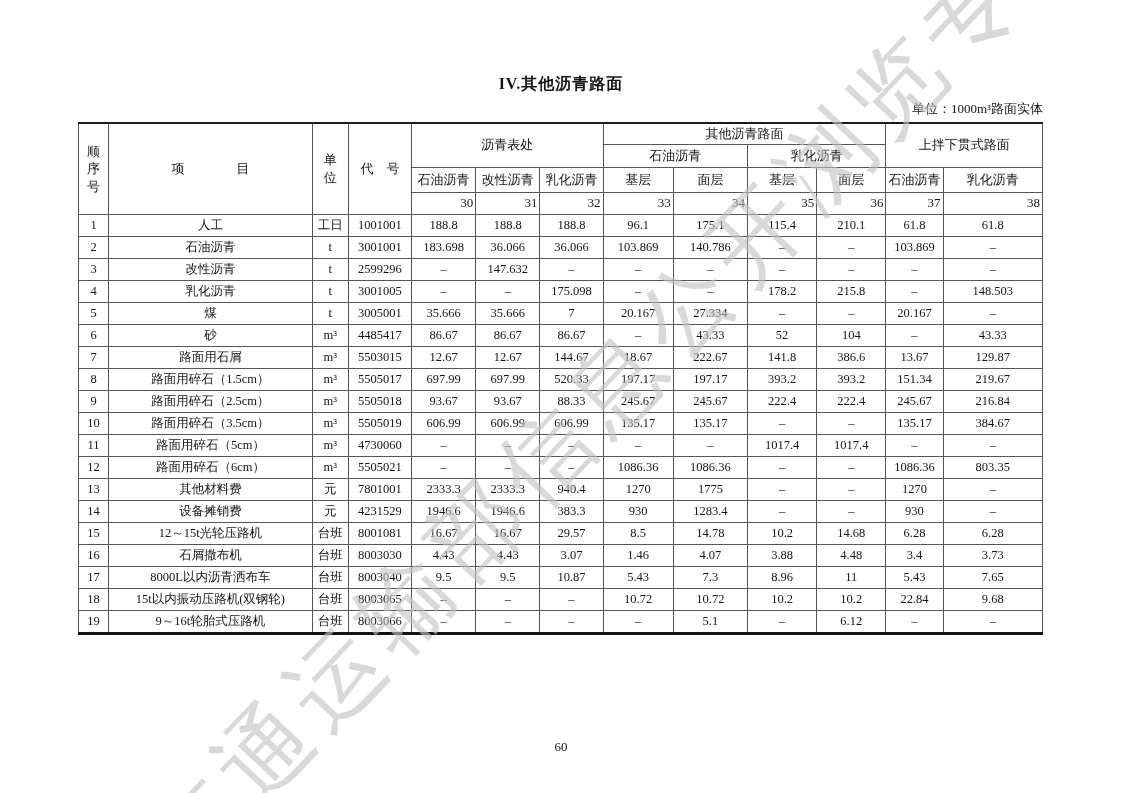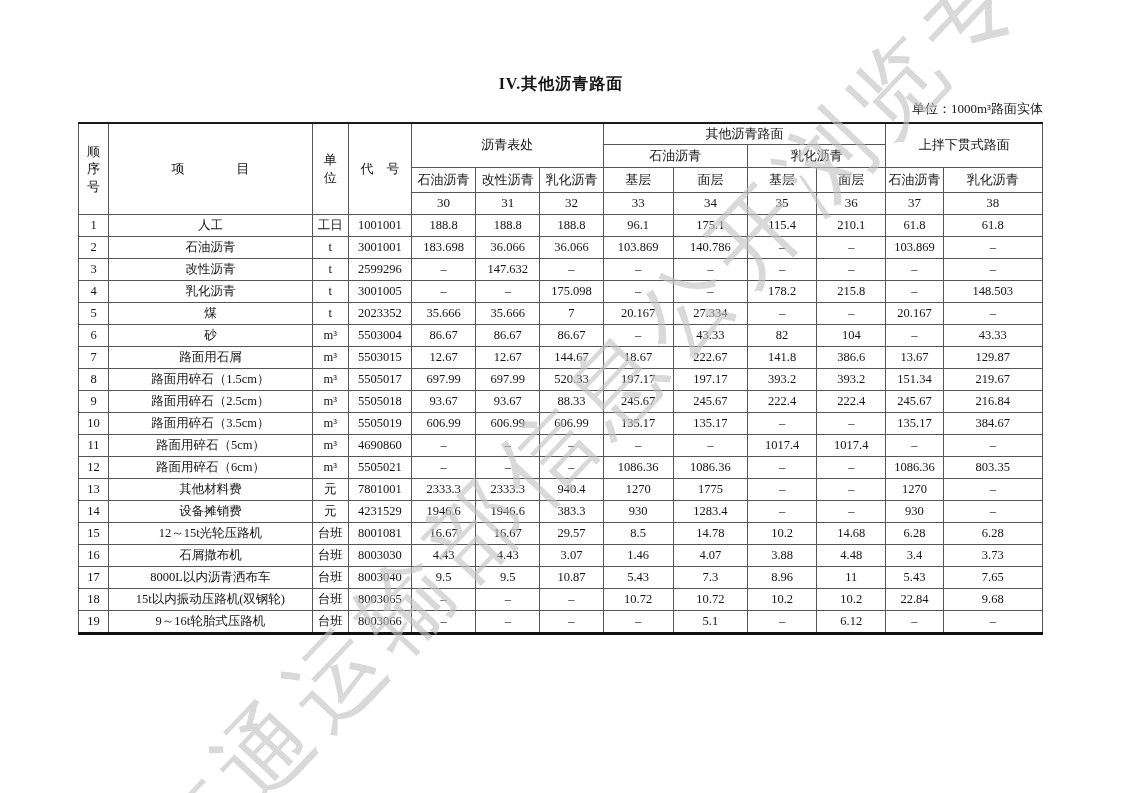--- a/index.html
+++ b/index.html
@@ -21,21 +21,21 @@
   }
   table.quota td {
     border:1px solid #555; font-size:12.5px; text-align:center;
     padding:0 2px; height:21px; line-height:1.15; overflow:hidden; white-space:nowrap;
   }
   table.quota { border-top:2px solid #1a1a1a; border-bottom:3px solid #111; }
   table.quota thead td { font-size:13px; }
   tr.h1 td { height:20px; }
   tr.h2 td { height:22px; }
   tr.h3 td { height:24px; }
-  tr.h4 td { height:21px; }
+  tr.h4 td { height:21px;text-align:right; }
   td.item-cell { text-align:left; padding-left:5px; }
   .vtext {
     display:inline-block; width:1em; word-break:break-all; line-height:1.35;
     vertical-align:middle; white-space:normal;
   }
   .watermark {
     position:absolute; left:118px; top:818px; transform-origin:0 0;
     transform:rotate(-46.5deg);
     font-family:"DejaVu Sans","Liberation Sans",sans-serif;
     font-size:92px; letter-spacing:10px; white-space:nowrap;
@@ -164,42 +164,42 @@
           <td>–</td>
           <td>178.2</td>
           <td>215.8</td>
           <td>–</td>
           <td>148.503</td>
         </tr>
         <tr>
           <td>5</td>
           <td class="item-cell">煤</td>
           <td>t</td>
-          <td>2023352</td>
+          <td>3005001</td>
           <td>35.666</td>
           <td>35.666</td>
           <td>7</td>
           <td>20.167</td>
           <td>27.334</td>
           <td>–</td>
           <td>–</td>
           <td>20.167</td>
           <td>–</td>
         </tr>
         <tr>
           <td>6</td>
           <td class="item-cell">砂</td>
           <td>m³</td>
-          <td>5503004</td>
+          <td>4485417</td>
           <td>86.67</td>
           <td>86.67</td>
           <td>86.67</td>
           <td>–</td>
           <td>43.33</td>
-          <td>82</td>
+          <td>52</td>
           <td>104</td>
           <td>–</td>
           <td>43.33</td>
         </tr>
         <tr>
           <td>7</td>
           <td class="item-cell">路面用石屑</td>
           <td>m³</td>
           <td>5503015</td>
           <td>12.67</td>
@@ -254,21 +254,21 @@
           <td>135.17</td>
           <td>–</td>
           <td>–</td>
           <td>135.17</td>
           <td>384.67</td>
         </tr>
         <tr>
           <td>11</td>
           <td class="item-cell">路面用碎石（5cm）</td>
           <td>m³</td>
-          <td>4690860</td>
+          <td>4730060</td>
           <td>–</td>
           <td>–</td>
           <td>–</td>
           <td>–</td>
           <td>–</td>
           <td>1017.4</td>
           <td>1017.4</td>
           <td>–</td>
           <td>–</td>
         </tr>
@@ -389,14 +389,15 @@
           <td>5.1</td>
           <td>–</td>
           <td>6.12</td>
           <td>–</td>
           <td>–</td>
         </tr>
       </tbody>
   </table>
 
   <div class="watermark">交通运输部信息公开浏览专用</div>
+  <div class="page-number">60</div>
 
 </div>
 
 </body></html>

